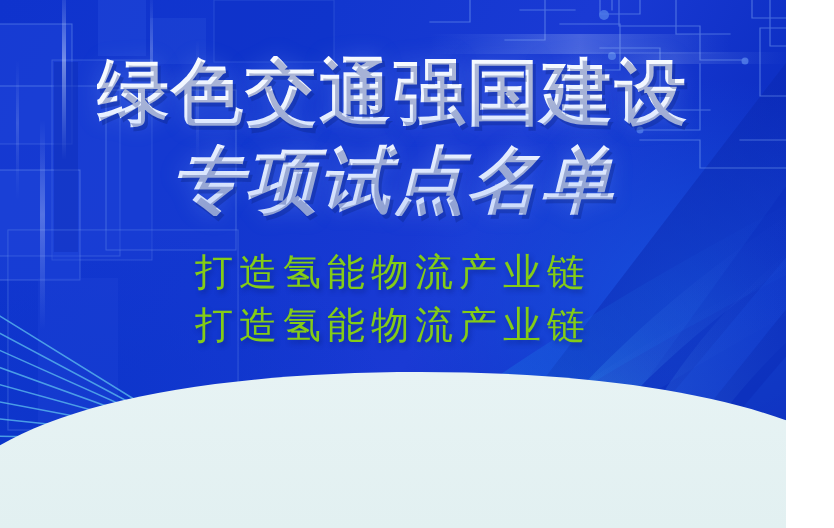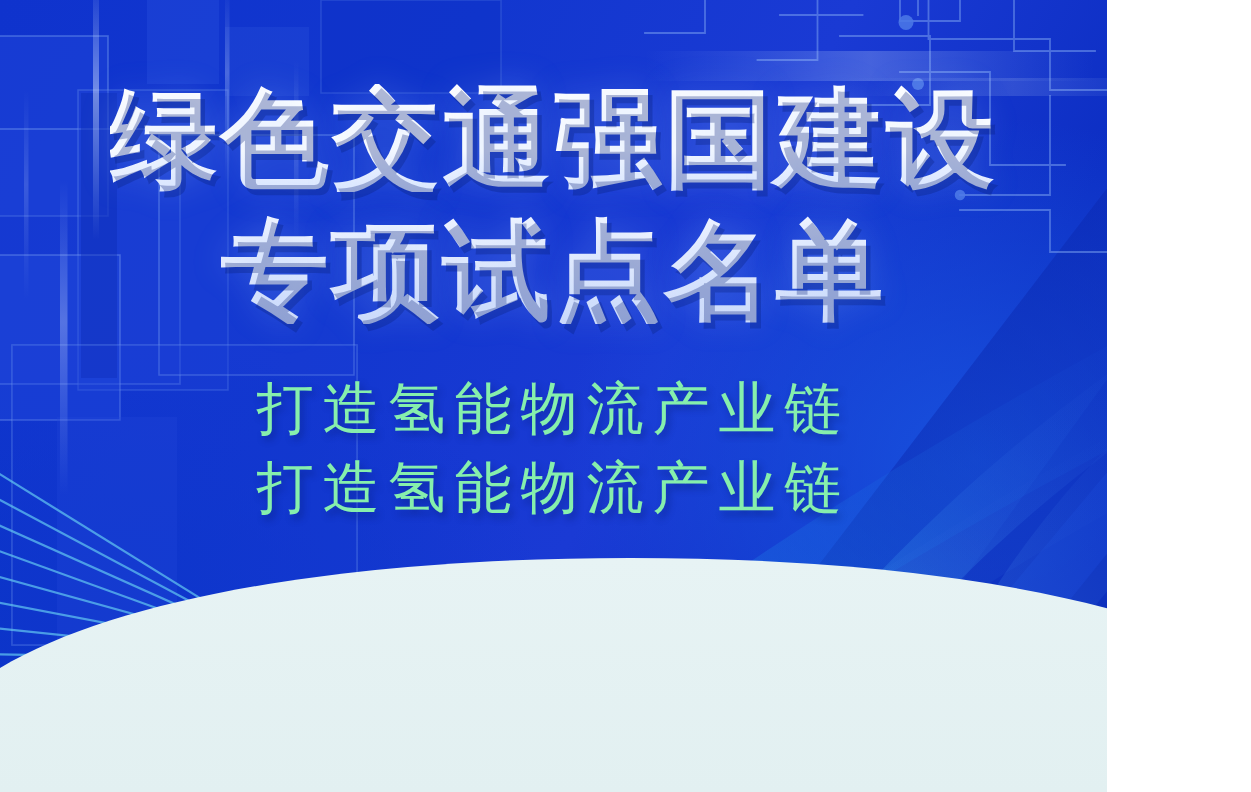--- a/index.html
+++ b/index.html
@@ -12,20 +12,21 @@
     font-family: "Liberation Sans", "DejaVu Sans", sans-serif;
   }
 
   .poster {
     position: relative;
     width: 738px;
     height: 528px;
     overflow: hidden;
     background: #1336cc;
     user-select: none;
+    padding-left: 48px;
   }
 
   
   .bg-base {
     position: absolute;
     inset: 0;
     background:
       radial-gradient(ellipse 60% 70% at 88% 58%, rgba(26,86,226,0.85) 0%, rgba(19,54,204,0) 62%),
       radial-gradient(ellipse 70% 60% at 8% 78%, rgba(10,52,200,0.9) 0%, rgba(19,54,204,0) 60%),
       linear-gradient(118deg, #0f33cd 0%, #1237cf 32%, #1a3ad4 56%, #0d2fc4 78%, #1130c6 100%);
@@ -72,29 +73,30 @@
     -webkit-text-fill-color: transparent;
   }
 
   .title-line-2 {
     margin-top: 16px;
     font-size: 72px;
     background: linear-gradient(180deg, #f2f6ff 0%, #e2eafd 55%, #cfdcfb 100%);
     -webkit-background-clip: text;
     background-clip: text;
     color: transparent;
+    font-style: italic;
     -webkit-text-fill-color: transparent;
   }
 
   .subtitle-line {
     font-family: "DejaVu Sans", "Liberation Sans", sans-serif;
     font-weight: 500;
     font-size: 38px;
     line-height: 1.28;
-    color: #86efac;
+    color: #84cc16;
     letter-spacing: 6px;
     white-space: nowrap;
     text-shadow: 2px 3px 5px rgba(6,26,110,0.45);
   }
   .subtitle-line-1 { margin-top: 32px; }
   .subtitle-line-2 { margin-top: 4px; }
 </style>
 </head>
 <body>
 

